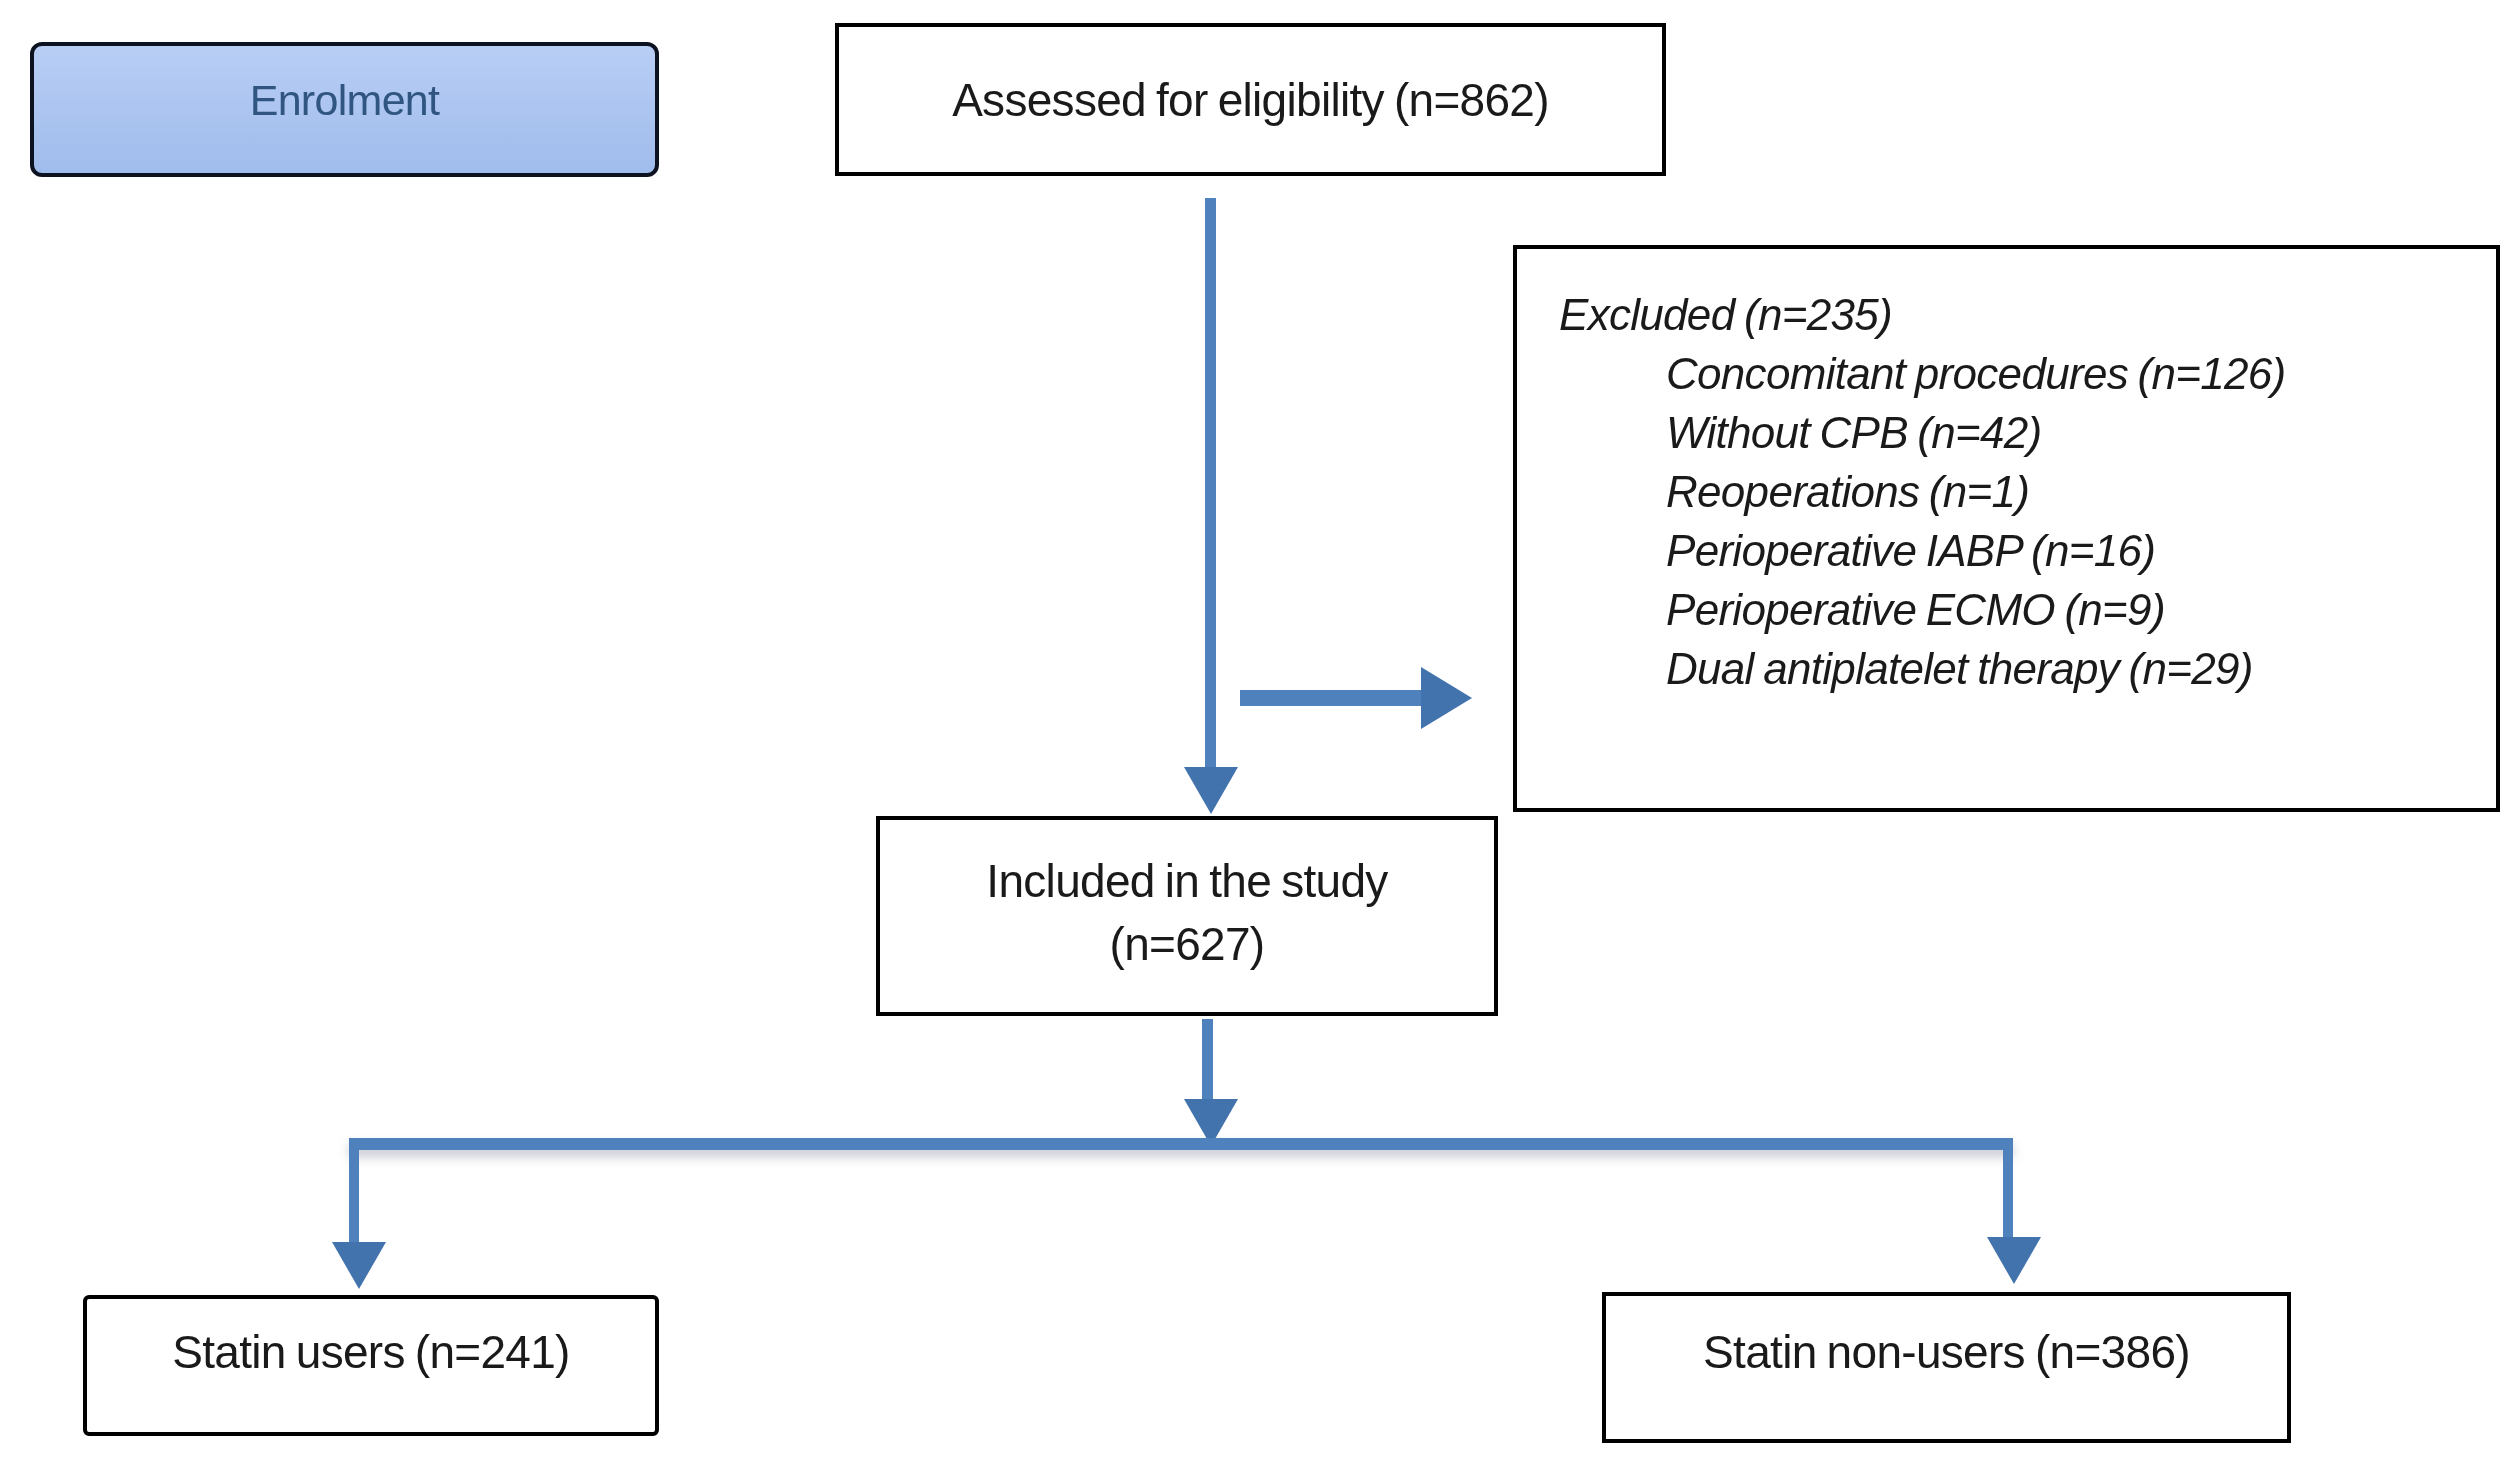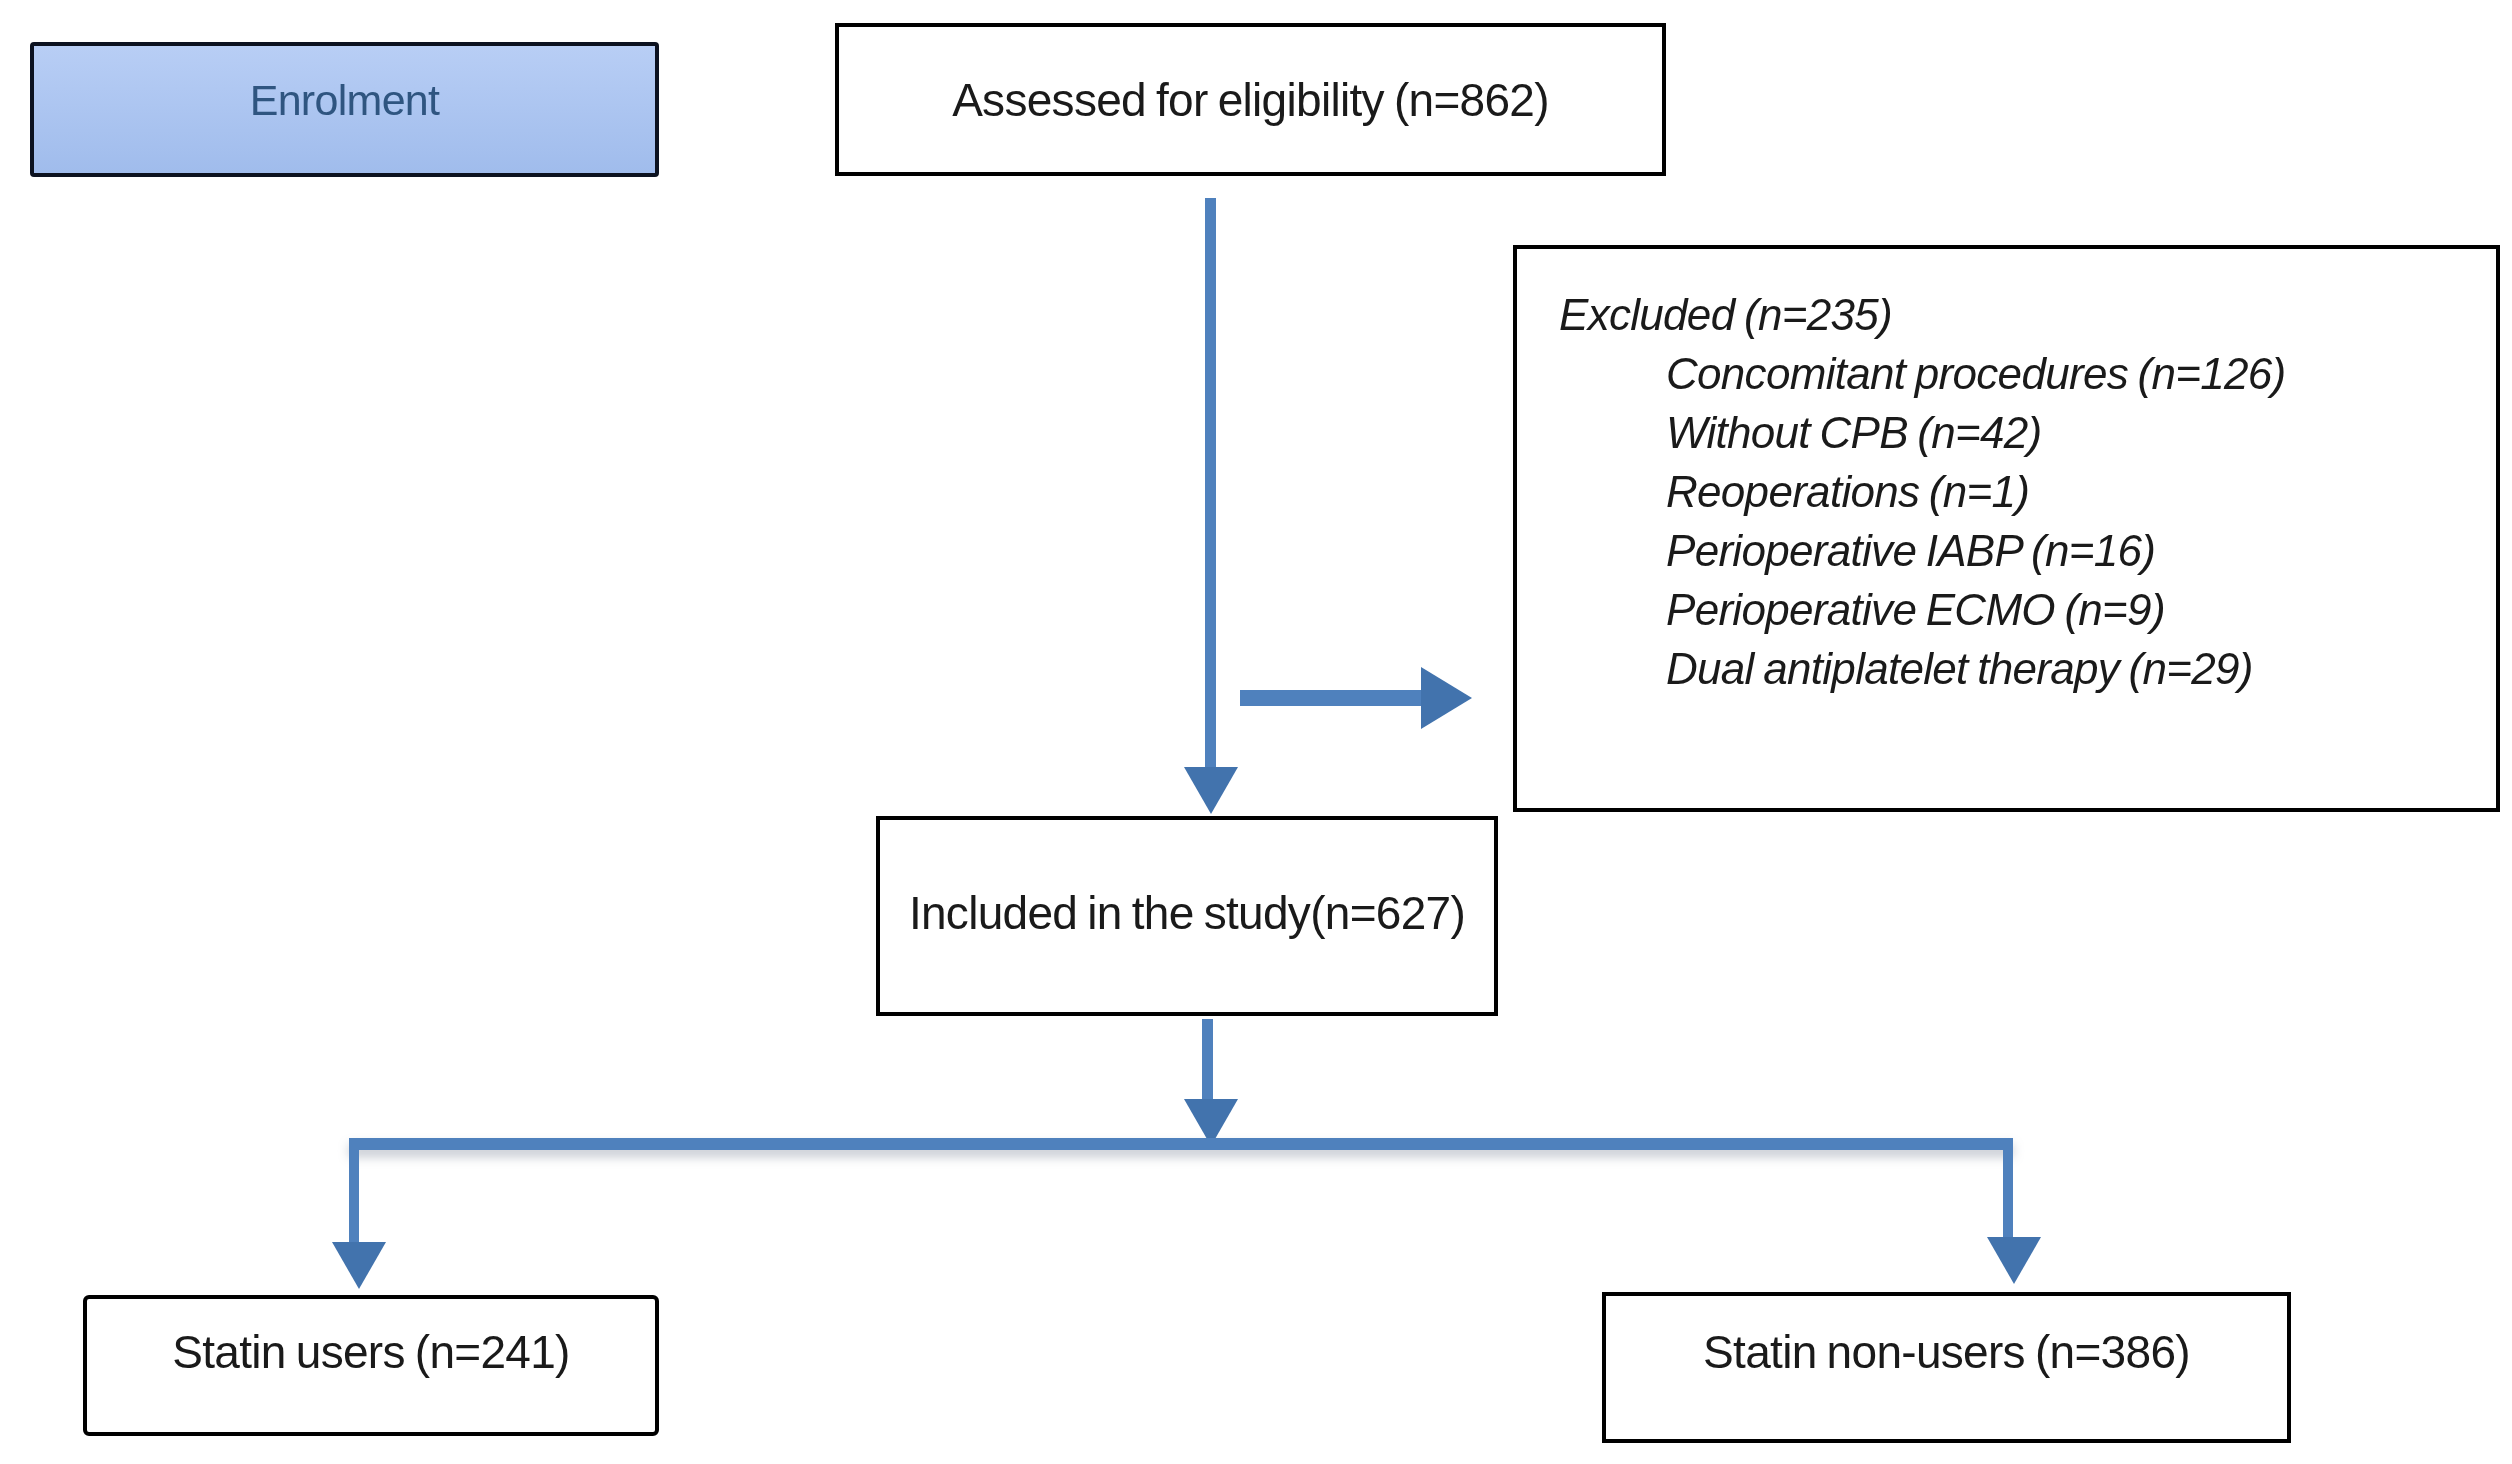--- a/index.html
+++ b/index.html
@@ -21,31 +21,31 @@
     overflow:hidden;
   }
   .box{
     position:absolute;box-sizing:border-box;background:var(--box-fill);
     border:4.7px solid var(--box-border);
     display:flex;align-items:center;justify-content:center;text-align:center;
     font-size:46px;letter-spacing:-0.7px;word-spacing:-2px;line-height:64px;color:var(--text);
   }
   .enrolment{
     left:30px;top:42px;width:629px;height:135px;
-    border:4.7px solid var(--enrolment-border);border-radius:4px;
+    border:4.7px solid var(--enrolment-border);border-radius:12px;
     background:linear-gradient(180deg,var(--enrolment-fill-top) 0%,var(--enrolment-fill-bottom) 100%);
     color:var(--enrolment-text);font-size:43px;padding-bottom:19px;
   }
   .assessed{left:835px;top:23px;width:831px;height:153px;}
   .excluded{
     left:1513px;top:245px;width:987px;height:567px;
     display:block;text-align:left;padding:36px 20px 16px 42px;line-height:59px;font-size:44px;font-style:italic;
   }
   .excluded .ex-item{margin-left:107px;}
-  .included{left:876px;top:816px;width:622px;height:200px;flex-direction:row;line-height:63px;padding-bottom:5.4px;}
+  .included{left:876px;top:816px;width:622px;height:200px;flex-direction:column;line-height:63px;padding-bottom:5.4px;}
   .statin-users{left:83px;top:1295px;width:576px;height:141px;padding-bottom:27px;border-radius:6px;}
   .statin-nonusers{left:1602px;top:1292px;width:689px;height:151px;padding-bottom:32px;}
 
   .shaft{position:absolute;background:var(--arrow);}
   .head{position:absolute;width:0;height:0;}
   .head.down{border-left:27px solid transparent;border-right:27px solid transparent;border-top:47px solid var(--arrow-head);}
   .head.right{border-top:31px solid transparent;border-bottom:31px solid transparent;border-left:51px solid var(--arrow-head);}
 
   
   .a1-shaft{left:1205px;top:198px;width:10.7px;height:570px;}

